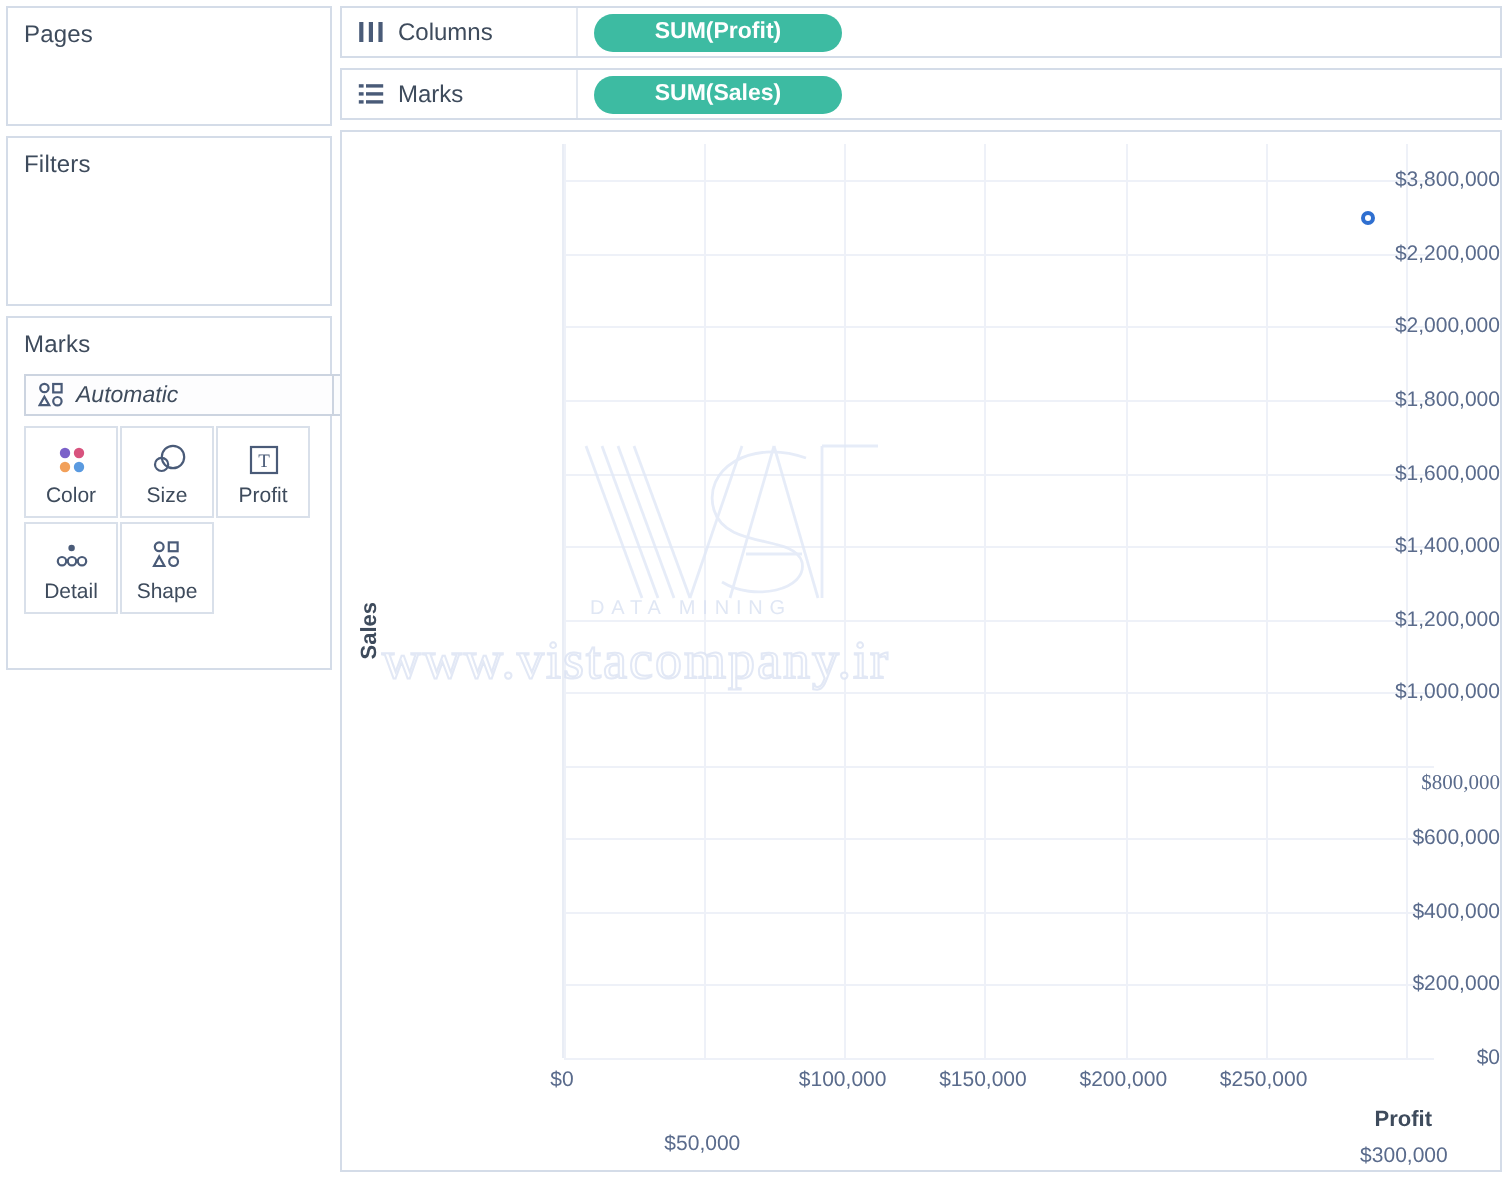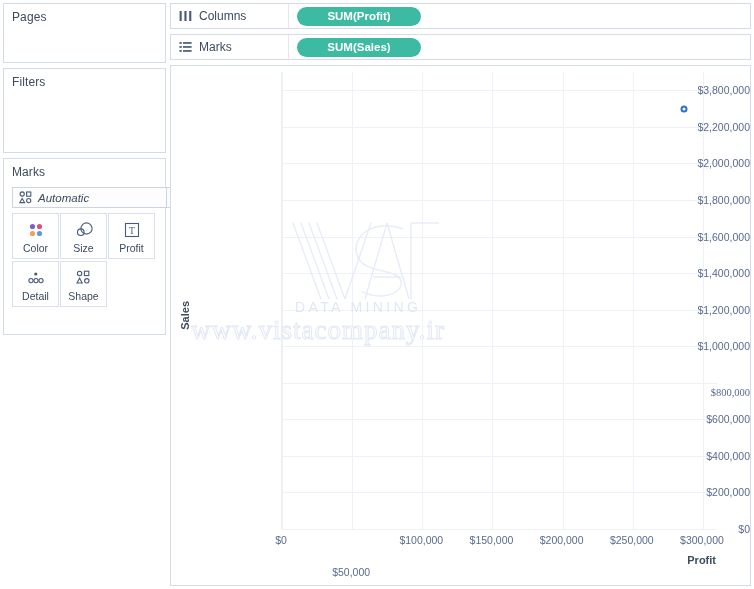--- a/index.html
+++ b/index.html
@@ -271,21 +271,21 @@
   }
   #watermark-logo {
     position: absolute;
     left: 100px;
     top: 0px;
   }
   #watermark-sub {
     position: absolute;
     left: 104px;
     top: 78px;
-    font-size: 14px;
+    font-size: 10px;
     letter-spacing: 3.4px;
     color: #dbe3f3;
     font-family: "Liberation Sans", sans-serif;
   }
   #watermark-url {
     position: absolute;
     left: 0px;
     top: 94px;
     font-size: 27px;
     letter-spacing: 1px;
@@ -471,21 +471,21 @@
         <div class="ytick-label" style="top: 60.84px;">$2,200,000</div>
         <div class="ytick-label" style="top: 24.28px;">$3,800,000</div>
       </div>
     <div id="xtick-row">
         <div class="xtick-label" style="left: 0px;">$0</div>
         <div class="xtick-label" style="left: 70.1613px; margin-top: 32px;">$50,000</div>
         <div class="xtick-label" style="left: 140.323px;">$100,000</div>
         <div class="xtick-label" style="left: 210.484px;">$150,000</div>
         <div class="xtick-label" style="left: 280.645px;">$200,000</div>
         <div class="xtick-label" style="left: 350.806px;">$250,000</div>
-        <div class="xtick-label" style="left: 420.968px;">$300,000</div>
+        <div class="xtick-label" style="left: 420.968px; margin-top: 38px;">$300,000</div>
       </div>
     <div id="x-axis-title">Profit</div>
 
     <div id="watermark">
       <svg id="watermark-logo" width="170" height="82" viewBox="0 0 170 82">
         <g fill="none" stroke="#e2e9f7" stroke-width="1.4">
           <path d="M2 2 L30 78"></path>
           <path d="M10 2 L38 78"></path>
           <path d="M18 2 L46 78"></path>
           <path d="M26 2 L54 78"></path>

